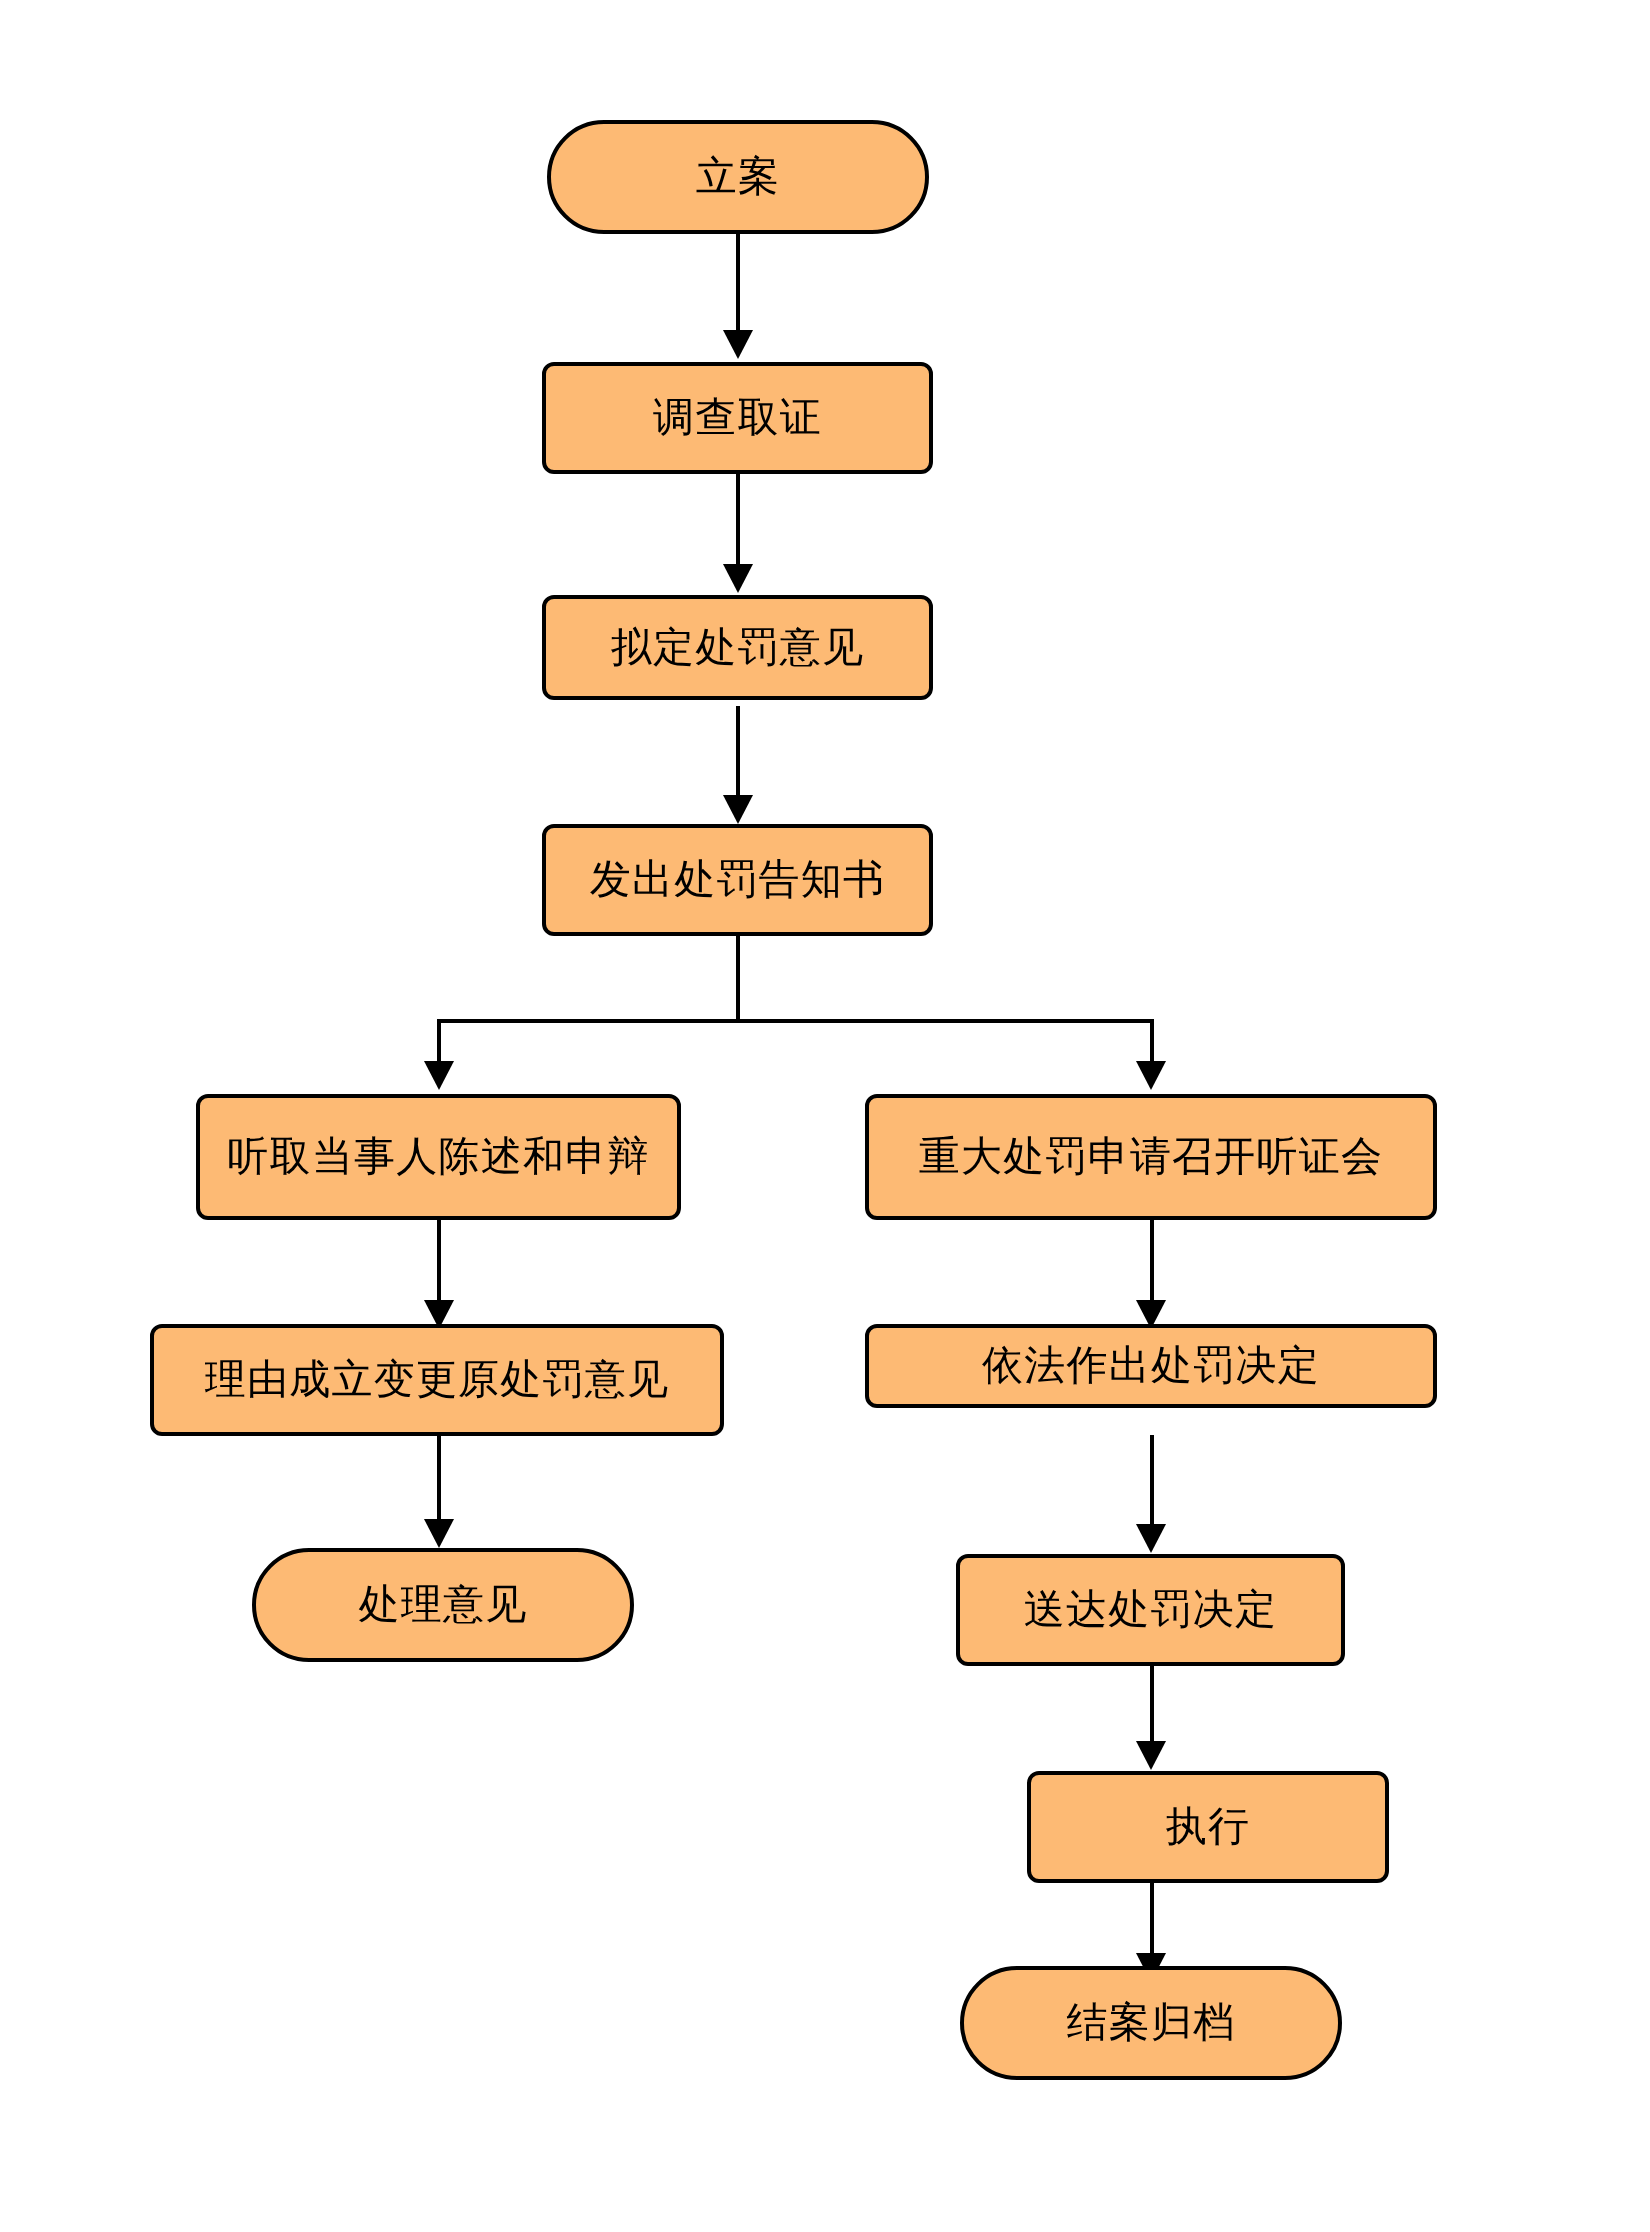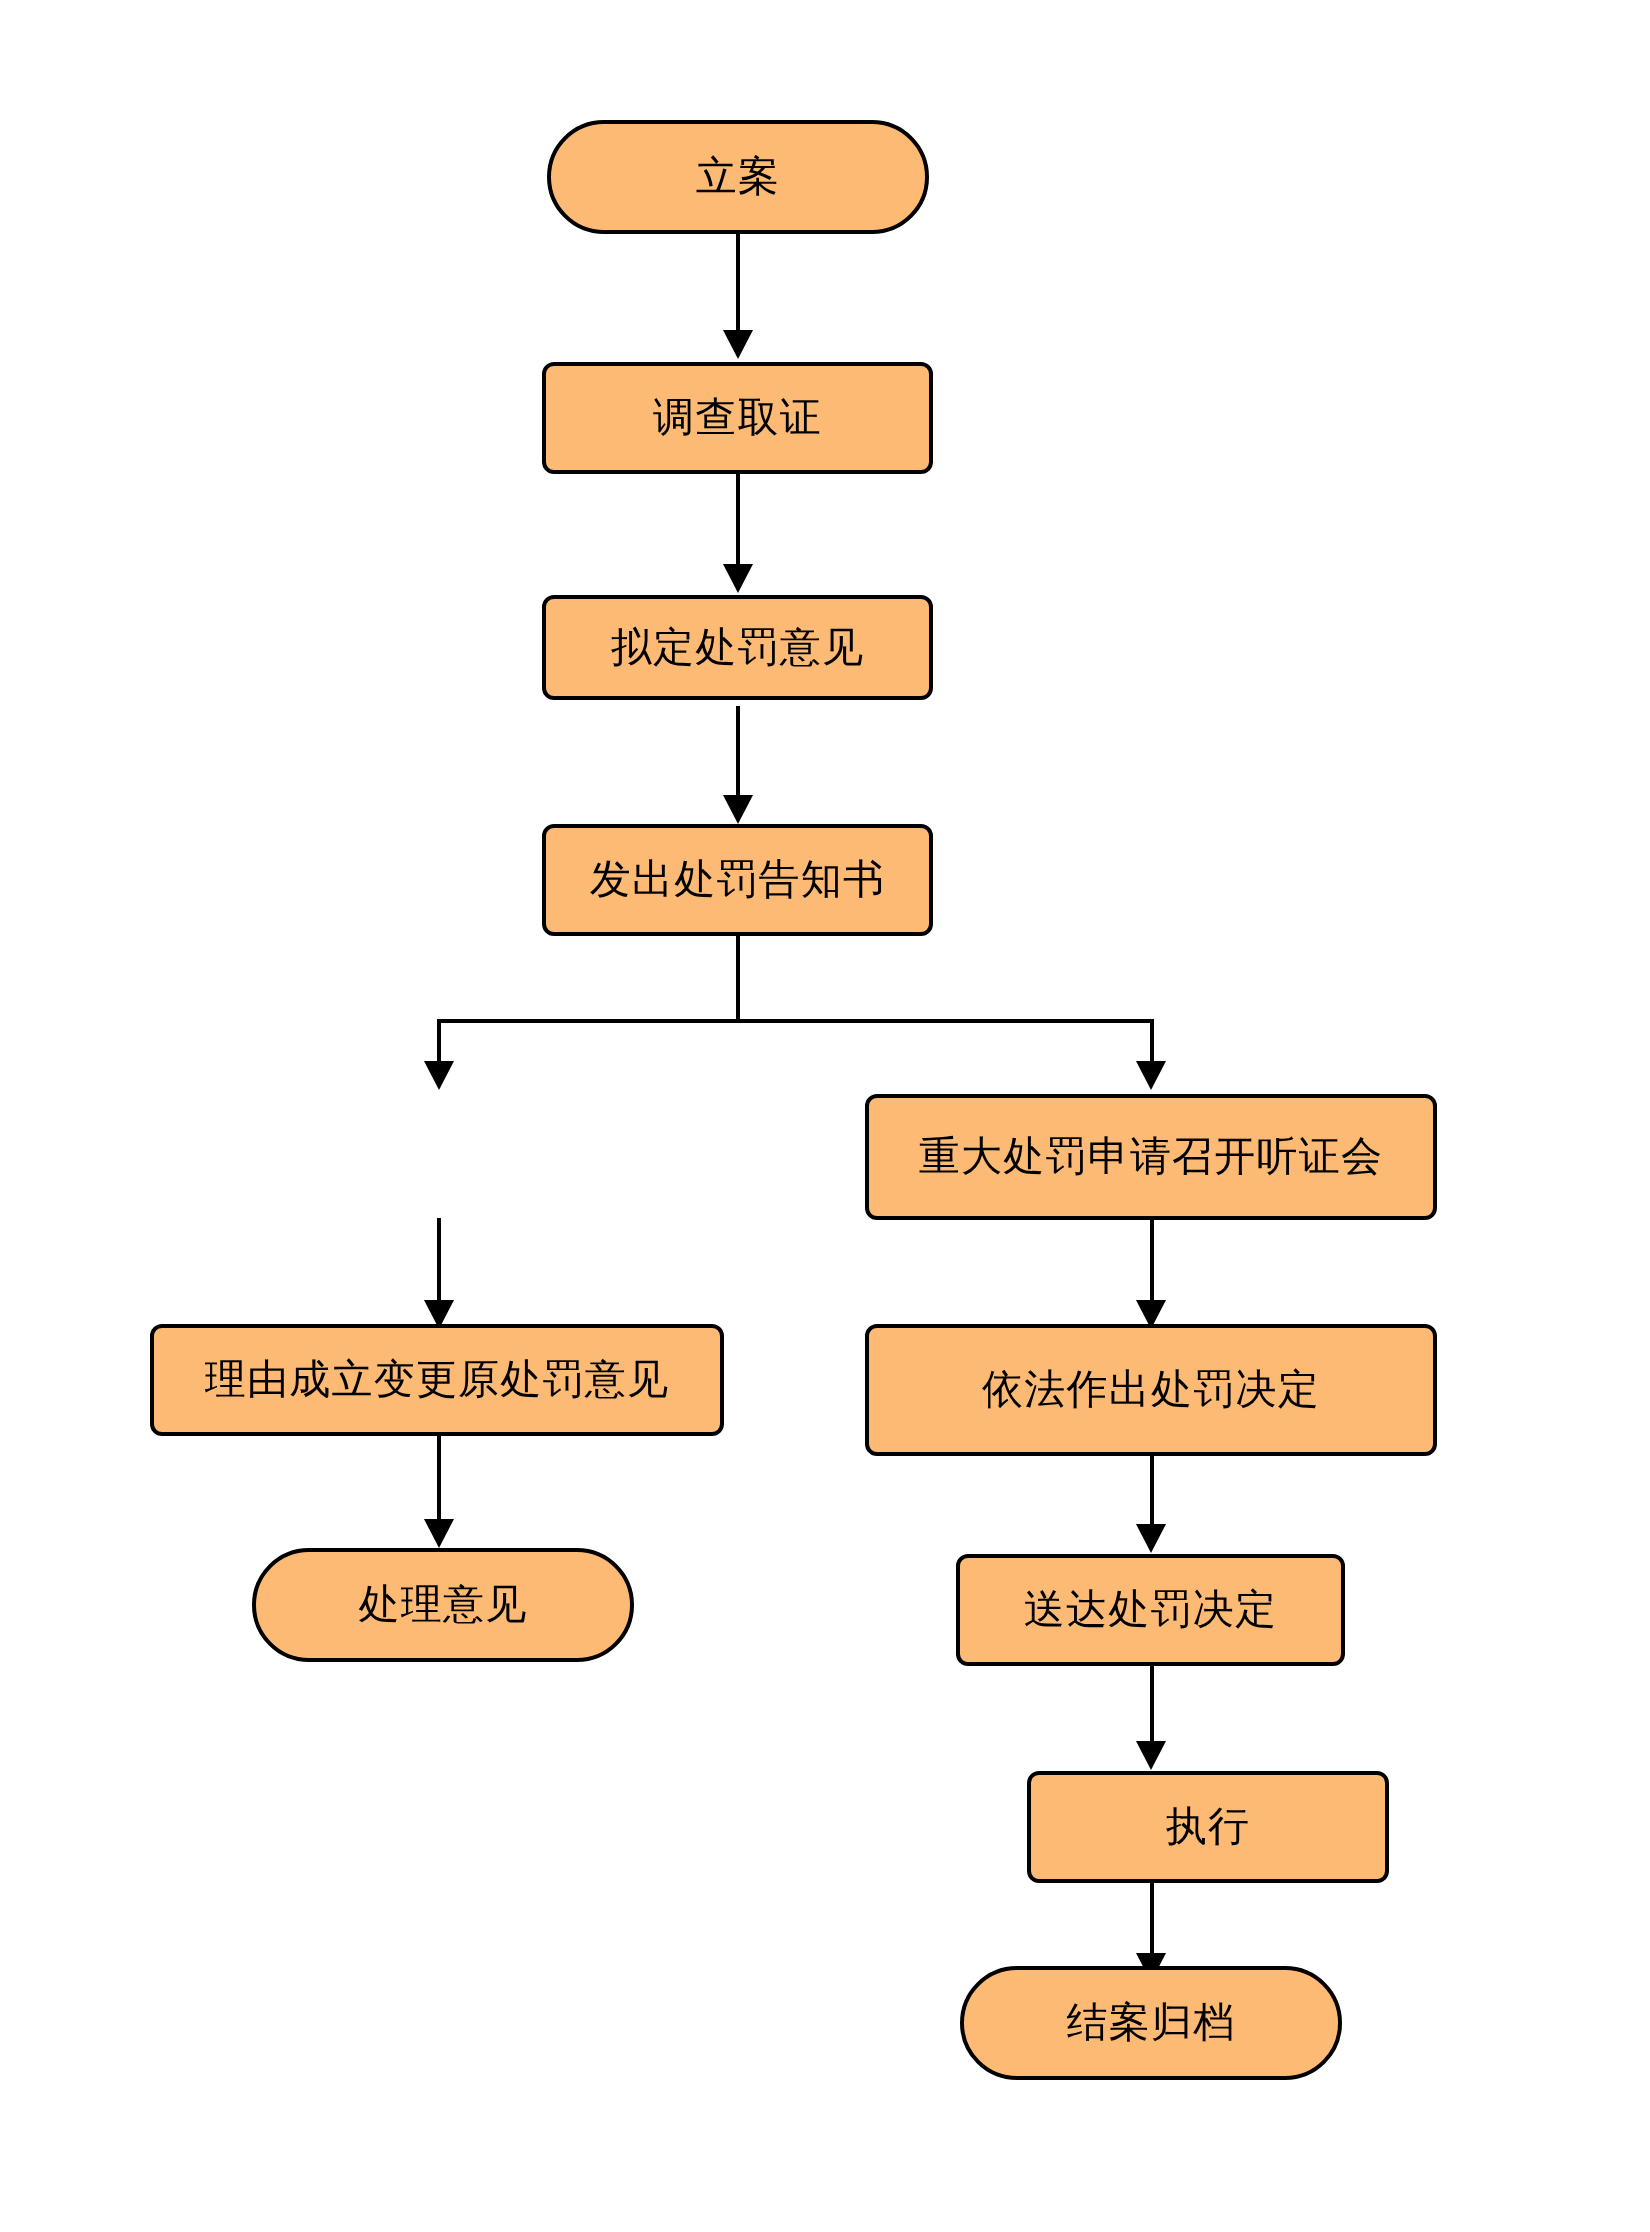--- a/index.html
+++ b/index.html
@@ -104,30 +104,33 @@
   </div>
 
   <div class="node process" style="left:542px; top:595px; width:391px; height:105px; font-size:41px;">
     <span class="node-label">拟定处罚意见</span>
   </div>
 
   <div class="node process" style="left:542px; top:824px; width:391px; height:112px; font-size:41px;">
     <span class="node-label">发出处罚告知书</span>
   </div>
 
+  <div class="node process" style="left:196px; top:1094px; width:485px; height:126px; font-size:41px;">
+    <span class="node-label">听取当事人陈述和申辩</span>
+  </div>
 
   <div class="node process" style="left:865px; top:1094px; width:572px; height:126px; font-size:41px;">
     <span class="node-label">重大处罚申请召开听证会</span>
   </div>
 
   <div class="node process" style="left:150px; top:1324px; width:574px; height:112px; font-size:41px;">
     <span class="node-label">理由成立变更原处罚意见</span>
   </div>
 
-  <div class="node process" style="left:865px; top:1324px; width:572px; height:132px; font-size:41px;">
+  <div class="node process" style="left:865px; top:1324px; width:572px; height:84px; font-size:41px;">
     <span class="node-label">依法作出处罚决定</span>
   </div>
 
   <div class="node terminal" style="left:252px; top:1548px; width:382px; height:114px; font-size:41px;justify-content:center;">
     <span class="node-label">处理意见</span>
   </div>
 
   <div class="node process" style="left:956px; top:1554px; width:389px; height:112px; font-size:41px;">
     <span class="node-label">送达处罚决定</span>
   </div>

